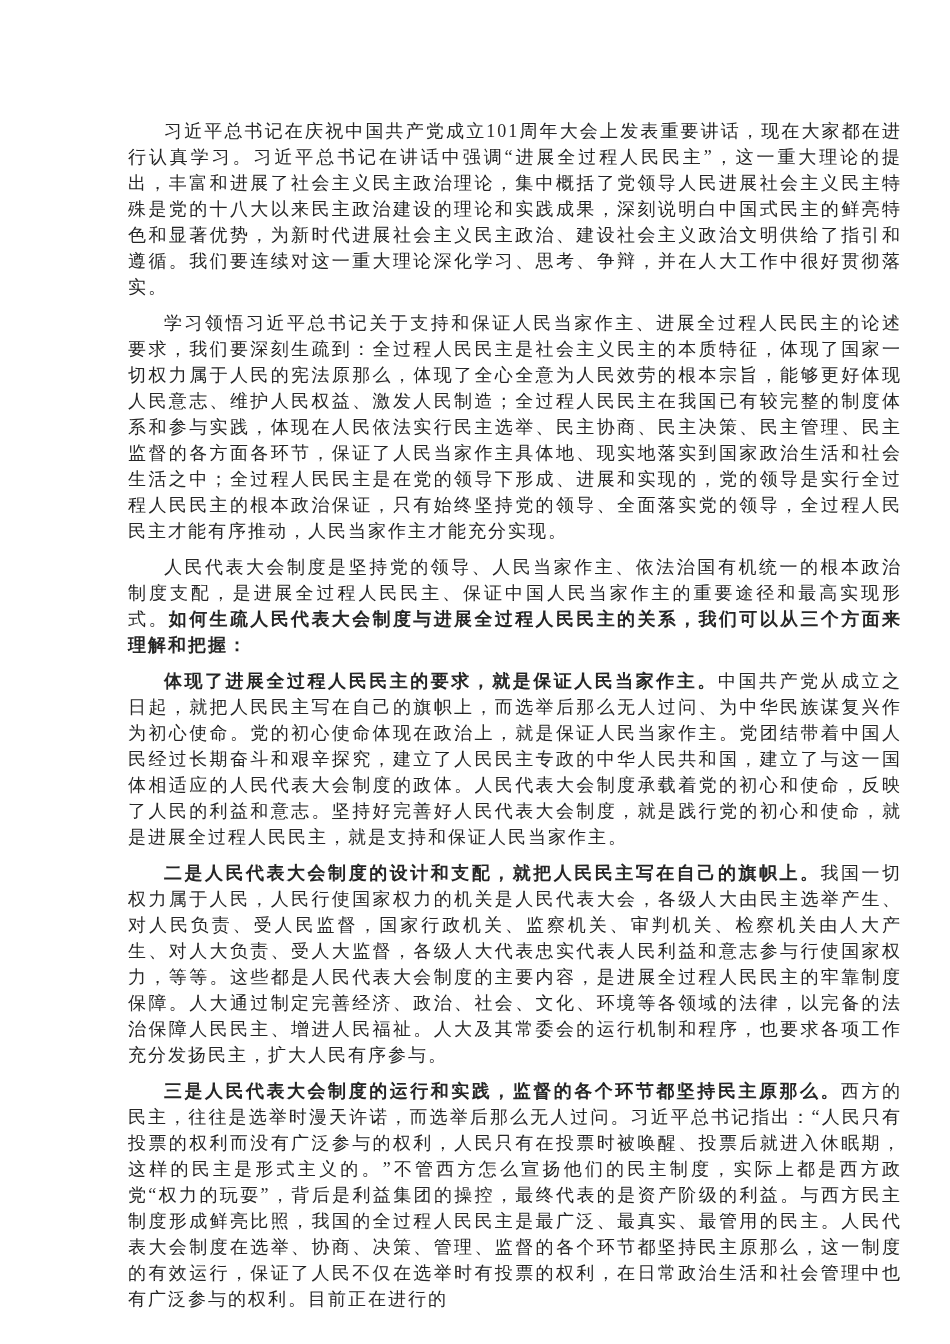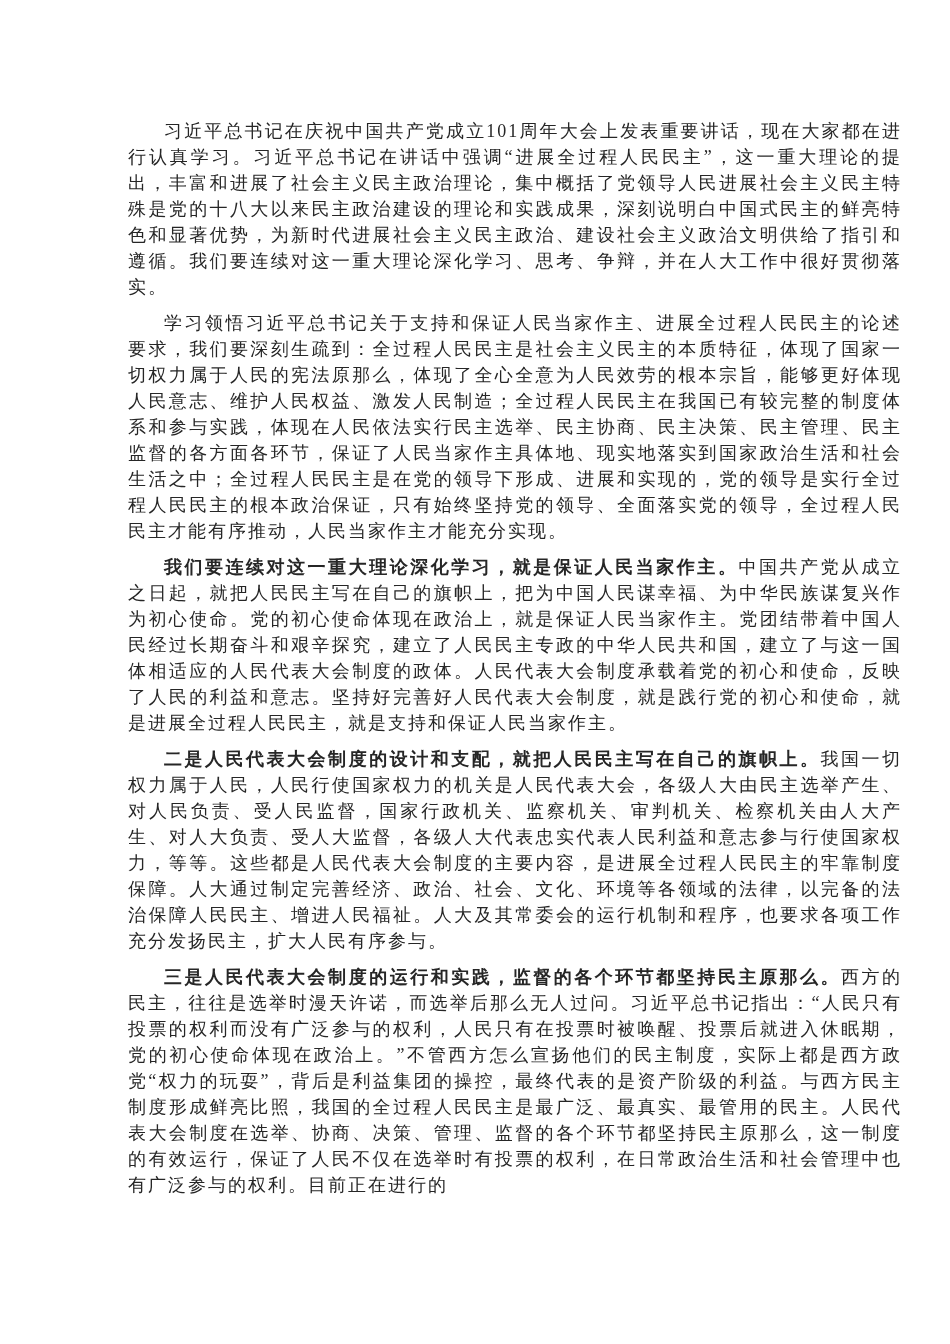--- a/index.html
+++ b/index.html
@@ -36,17 +36,18 @@
   .seg { font-weight: normal; }
   .seg.bold { font-weight: bold; }
 </style>
 </head>
 <body>
 
 <div class="page">
   <div class="doc-body" id="doc-body">
       <p class="para"><span class="seg">习近平总书记在庆祝中国共产党成立101周年大会上发表重要讲话，现在大家都在进行认真学习。习近平总书记在讲话中强调“进展全过程人民民主”，这一重大理论的提出，丰富和进展了社会主义民主政治理论，集中概括了党领导人民进展社会主义民主特殊是党的十八大以来民主政治建设的理论和实践成果，深刻说明白中国式民主的鲜亮特色和显著优势，为新时代进展社会主义民主政治、建设社会主义政治文明供给了指引和遵循。我们要连续对这一重大理论深化学习、思考、争辩，并在人大工作中很好贯彻落实。</span></p>
       <p class="para"><span class="seg">学习领悟习近平总书记关于支持和保证人民当家作主、进展全过程人民民主的论述要求，我们要深刻生疏到：全过程人民民主是社会主义民主的本质特征，体现了国家一切权力属于人民的宪法原那么，体现了全心全意为人民效劳的根本宗旨，能够更好体现人民意志、维护人民权益、激发人民制造；全过程人民民主在我国已有较完整的制度体系和参与实践，体现在人民依法实行民主选举、民主协商、民主决策、民主管理、民主监督的各方面各环节，保证了人民当家作主具体地、现实地落实到国家政治生活和社会生活之中；全过程人民民主是在党的领导下形成、进展和实现的，党的领导是实行全过程人民民主的根本政治保证，只有始终坚持党的领导、全面落实党的领导，全过程人民民主才能有序推动，人民当家作主才能充分实现。</span></p>
-      <p class="para"><span class="seg bold">我们要连续对这一重大理论深化学习，就是保证人民当家作主。</span><span class="seg">中国共产党从成立之日起，就把人民民主写在自己的旗帜上，把为中国人民谋幸福、为中华民族谋复兴作为初心使命。党的初心使命体现在政治上，就是保证人民当家作主。党团结带着中国人民经过长期奋斗和艰辛探究，建立了人民民主专政的中华人民共和国，建立了与这一国体相适应的人民代表大会制度的政体。人民代表大会制度承载着党的初心和使命，反映了人民的利益和意志。坚持好完善好人民代表大会制度，就是践行党的初心和使命，就是进展全过程人民民主，就是支持和保证人民当家作主。</span></p>
+      <p class="para"><span class="seg">人民代表大会制度是坚持党的领导、人民当家作主、依法治国有机统一的根本政治制度支配，是进展全过程人民民主、保证中国人民当家作主的重要途径和最高实现形式。</span><span class="seg bold">如何生疏人民代表大会制度与进展全过程人民民主的关系，我们可以从三个方面来理解和把握：</span></p>
+      <p class="para"><span class="seg bold">体现了进展全过程人民民主的要求，就是保证人民当家作主。</span><span class="seg">中国共产党从成立之日起，就把人民民主写在自己的旗帜上，而选举后那么无人过问、为中华民族谋复兴作为初心使命。党的初心使命体现在政治上，就是保证人民当家作主。党团结带着中国人民经过长期奋斗和艰辛探究，建立了人民民主专政的中华人民共和国，建立了与这一国体相适应的人民代表大会制度的政体。人民代表大会制度承载着党的初心和使命，反映了人民的利益和意志。坚持好完善好人民代表大会制度，就是践行党的初心和使命，就是进展全过程人民民主，就是支持和保证人民当家作主。</span></p>
       <p class="para"><span class="seg bold">二是人民代表大会制度的设计和支配，就把人民民主写在自己的旗帜上。</span><span class="seg">我国一切权力属于人民，人民行使国家权力的机关是人民代表大会，各级人大由民主选举产生、对人民负责、受人民监督，国家行政机关、监察机关、审判机关、检察机关由人大产生、对人大负责、受人大监督，各级人大代表忠实代表人民利益和意志参与行使国家权力，等等。这些都是人民代表大会制度的主要内容，是进展全过程人民民主的牢靠制度保障。人大通过制定完善经济、政治、社会、文化、环境等各领域的法律，以完备的法治保障人民民主、增进人民福祉。人大及其常委会的运行机制和程序，也要求各项工作充分发扬民主，扩大人民有序参与。</span></p>
-      <p class="para"><span class="seg bold">三是人民代表大会制度的运行和实践，监督的各个环节都坚持民主原那么。</span><span class="seg">西方的民主，往往是选举时漫天许诺，而选举后那么无人过问。习近平总书记指出：“人民只有投票的权利而没有广泛参与的权利，人民只有在投票时被唤醒、投票后就进入休眠期，党的初心使命体现在政治上。”不管西方怎么宣扬他们的民主制度，实际上都是西方政党“权力的玩耍”，背后是利益集团的操控，最终代表的是资产阶级的利益。与西方民主制度形成鲜亮比照，我国的全过程人民民主是最广泛、最真实、最管用的民主。人民代表大会制度在选举、协商、决策、管理、监督的各个环节都坚持民主原那么，这一制度的有效运行，保证了人民不仅在选举时有投票的权利，在日常政治生活和社会管理中也有广泛参与的权利。目前正在进行的</span></p>
+      <p class="para"><span class="seg bold">三是人民代表大会制度的运行和实践，监督的各个环节都坚持民主原那么。</span><span class="seg">西方的民主，往往是选举时漫天许诺，而选举后那么无人过问。习近平总书记指出：“人民只有投票的权利而没有广泛参与的权利，人民只有在投票时被唤醒、投票后就进入休眠期，这样的民主是形式主义的。”不管西方怎么宣扬他们的民主制度，实际上都是西方政党“权力的玩耍”，背后是利益集团的操控，最终代表的是资产阶级的利益。与西方民主制度形成鲜亮比照，我国的全过程人民民主是最广泛、最真实、最管用的民主。人民代表大会制度在选举、协商、决策、管理、监督的各个环节都坚持民主原那么，这一制度的有效运行，保证了人民不仅在选举时有投票的权利，在日常政治生活和社会管理中也有广泛参与的权利。目前正在进行的</span></p>
     </div>
 </div>
 
 </body></html>

